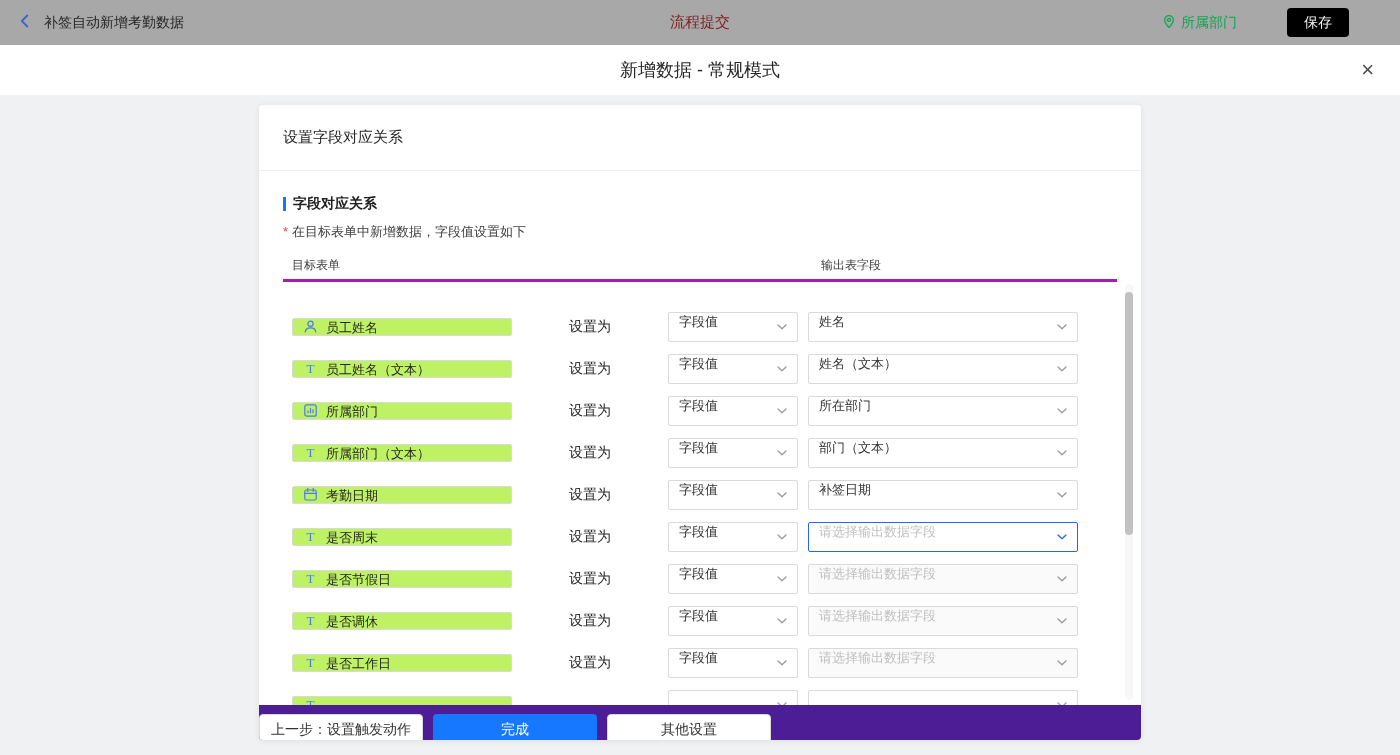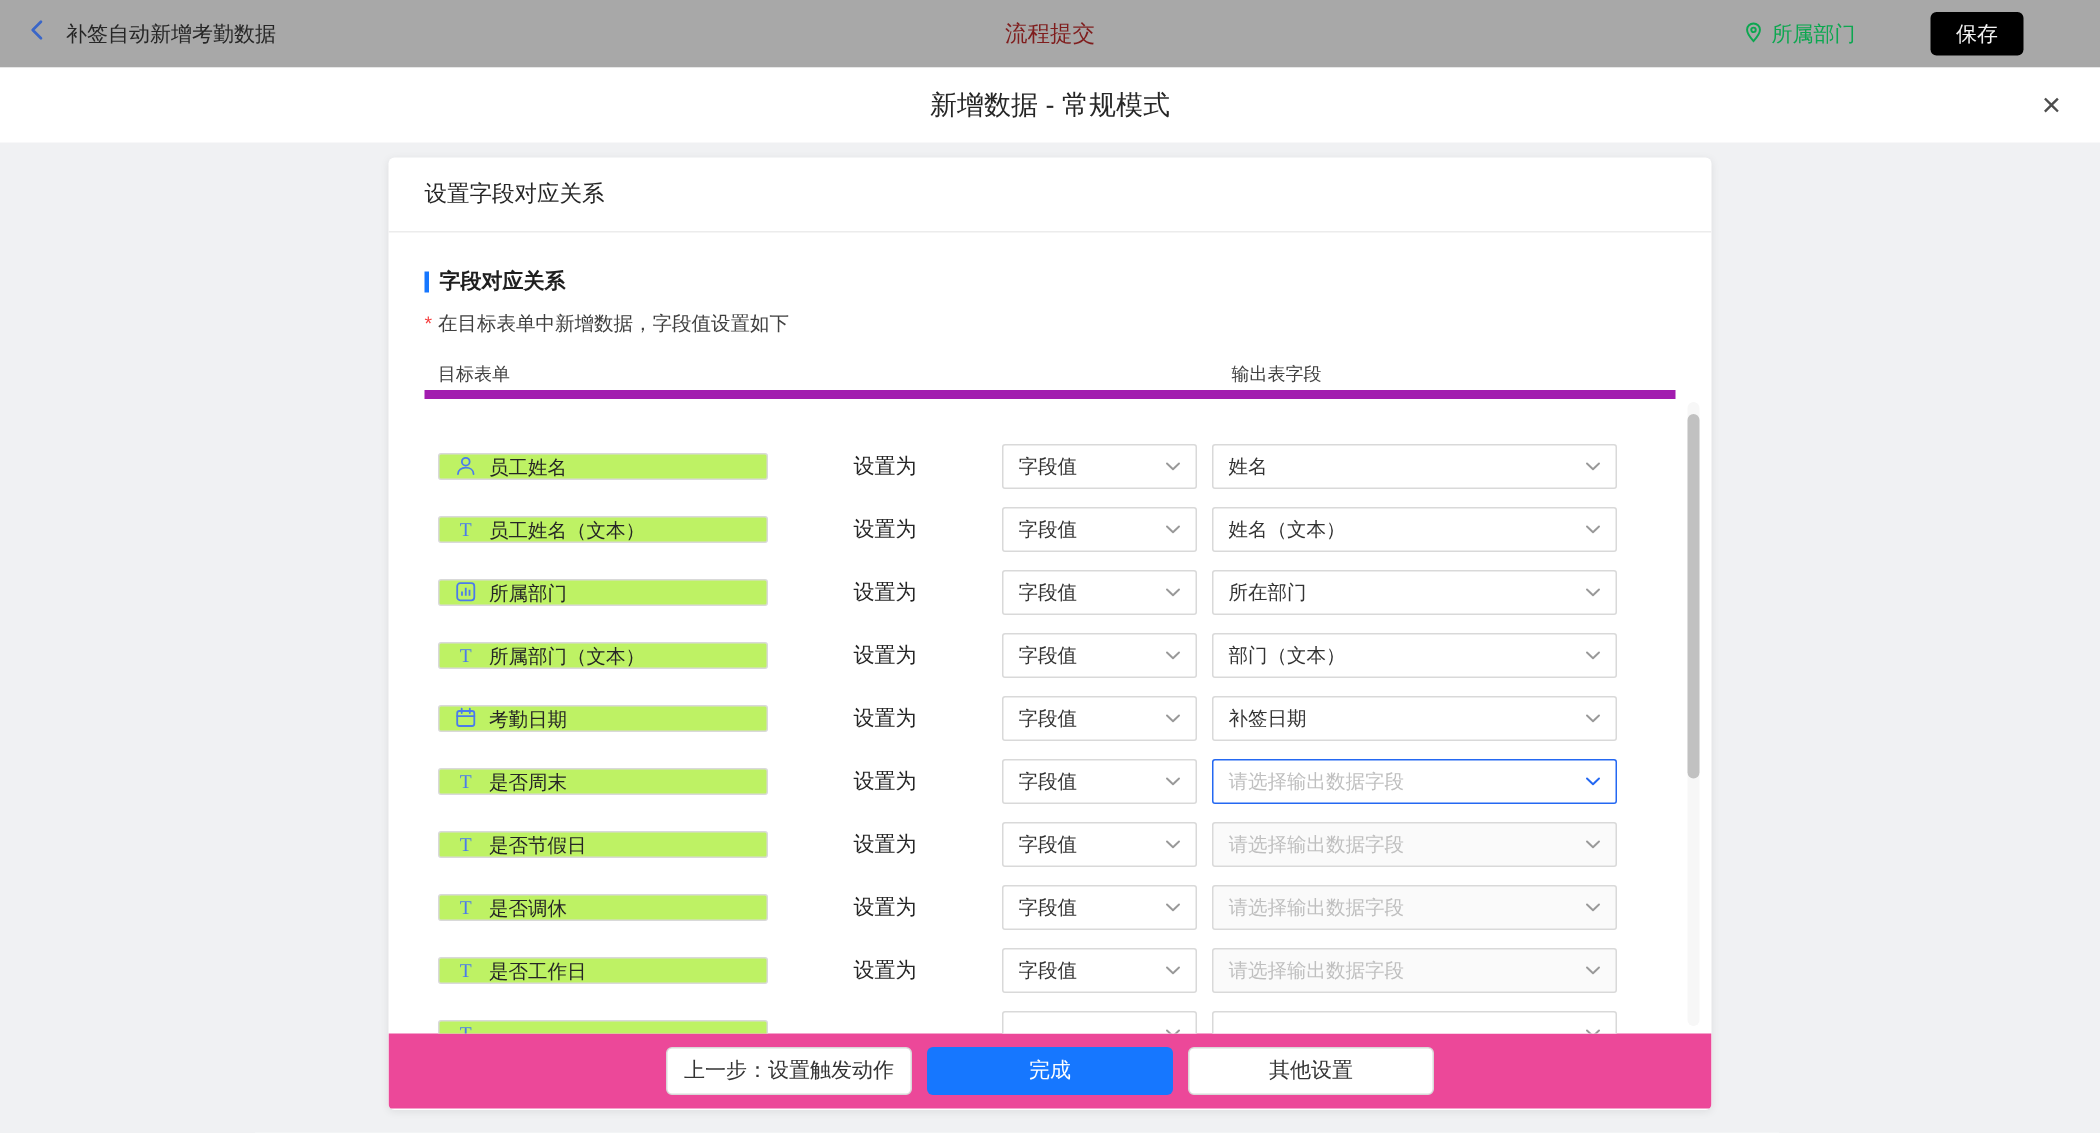--- a/index.html
+++ b/index.html
@@ -17,55 +17,55 @@
 
   
   .modal-header { height:50px; background:#ffffff; display:flex; align-items:center; justify-content:center; position:relative; }
   .modal-title { font-size:18px; color:#262626; font-weight:500; }
   .close-x { position:absolute; right:26px; top:50%; transform:translateY(-50%); font-size:22px; color:#4d4d4d; line-height:1; cursor:pointer; }
 
   
   .page-body { height:660px; background:#f0f1f3; }
   .card { width:882px; height:635px; margin:10px auto 0; background:#fff; border-radius:4px;
           box-shadow:0 1px 6px rgba(0,0,0,.08); position:relative; overflow:hidden; }
-  .card-header { height:50px; display:flex; align-items:center; padding:0 24px; font-size:15px; color:#262626; border-bottom:1px solid #ececec; }
-
-  .mid { margin:0 24px; height:111px; border-bottom:6px solid #a21caf; position:relative; }
+  .card-header { height:66px; display:flex; align-items:center; padding:0 24px; font-size:15px; color:#262626; border-bottom:1px solid #ececec; }
+
+  .mid { margin:0 24px; height:111px; border-bottom:3px solid #a21caf; position:relative; }
   .section-title { display:flex; align-items:center; padding-top:24px; }
   .bluebar { width:3px; height:14px; background:#1677ff; margin-right:7px; }
   .section-title .txt { font-size:14px; font-weight:bold; color:#1f1f1f; }
   .hint { margin-top:10px; font-size:13px; color:#404040; }
   .hint .req { color:#f53f3f; margin-right:4px; font-size:13px; }
   .cols { position:relative; margin-top:16px; font-size:12px; color:#404040; height:18px; }
   .col-left { margin-left:9px; }
   .col-right { position:absolute; left:538px; top:0;text-align:right; }
 
   
   .rows-clip { height:423px; overflow:hidden; position:relative; padding-top:24px; }
   .row { display:grid; grid-template-columns:220px 156px 130px 280px; align-items:center; height:42px; margin-left:33px; }
   .field-box { width:220px; height:18px; border:1px solid #d9d9d9; border-radius:2px; background:#bef264;
                display:flex; align-items:flex-start; gap:8px; padding:0 10px; font-size:13px; color:#262626; cursor:pointer; }
   .ficon { width:15px; height:15px; display:flex; align-items:center; justify-content:center; flex:none; }
   .t-glyph { font-family:"Liberation Serif","DejaVu Serif",serif; font-size:13px; color:#4b7bec; line-height:1; }
   .setas-cell { text-align:center; font-size:14px; color:#262626; }
-  .select { height:30px; border:1px solid #d9d9d9; border-radius:2px; background:#fff; display:flex; align-items:center;
+  .select { height:30px; border:1px solid #d9d9d9; border-radius:2px; background:#fff; display:flex; 
             justify-content:space-between; padding:0 10px; font-size:13px; color:#333; cursor:pointer; }
   .sel-type { width:130px; }
   .sel-out { width:270px; margin-left:10px; }
   .select.focused { border-color:#2468f2; }
   .select.muted { background:#fafafa; }
   .sval { white-space:nowrap; overflow:hidden; }
   .sval.ph { color:#bfbfbf; }
   .chev { flex:none; margin-left:6px; display:flex; align-items:center; }
 
   .scroll-track { position:absolute; top:2px; right:8px; width:8px; height:416px; background:#f7f7f7; border-radius:4px; }
   .scroll-thumb { position:absolute; top:10px; right:8px; width:8px; height:243px; background:#c1c1c1; border-radius:4px; cursor:pointer; }
 
   
-  .footer { height:50px; background:#ec4899; display:flex; align-items:center; justify-content:center; gap:10px; }
+  .footer { height:50px; background:#4c1d95; display:flex; align-items:center; justify-content:flex-start; gap:10px; }
   .btn { height:32px; width:164px; border-radius:4px; font-size:14px; display:flex; align-items:center; justify-content:center; cursor:pointer; white-space:nowrap; }
   .btn.ghost { background:#fff; border:1px solid #d9d9d9; color:#333; }
   .btn.primary { background:#1677ff; border:none; color:#fff; }
 </style>
 </head>
 <body>
 
 <div class="topbar">
   <div class="back-btn">
     <span>

